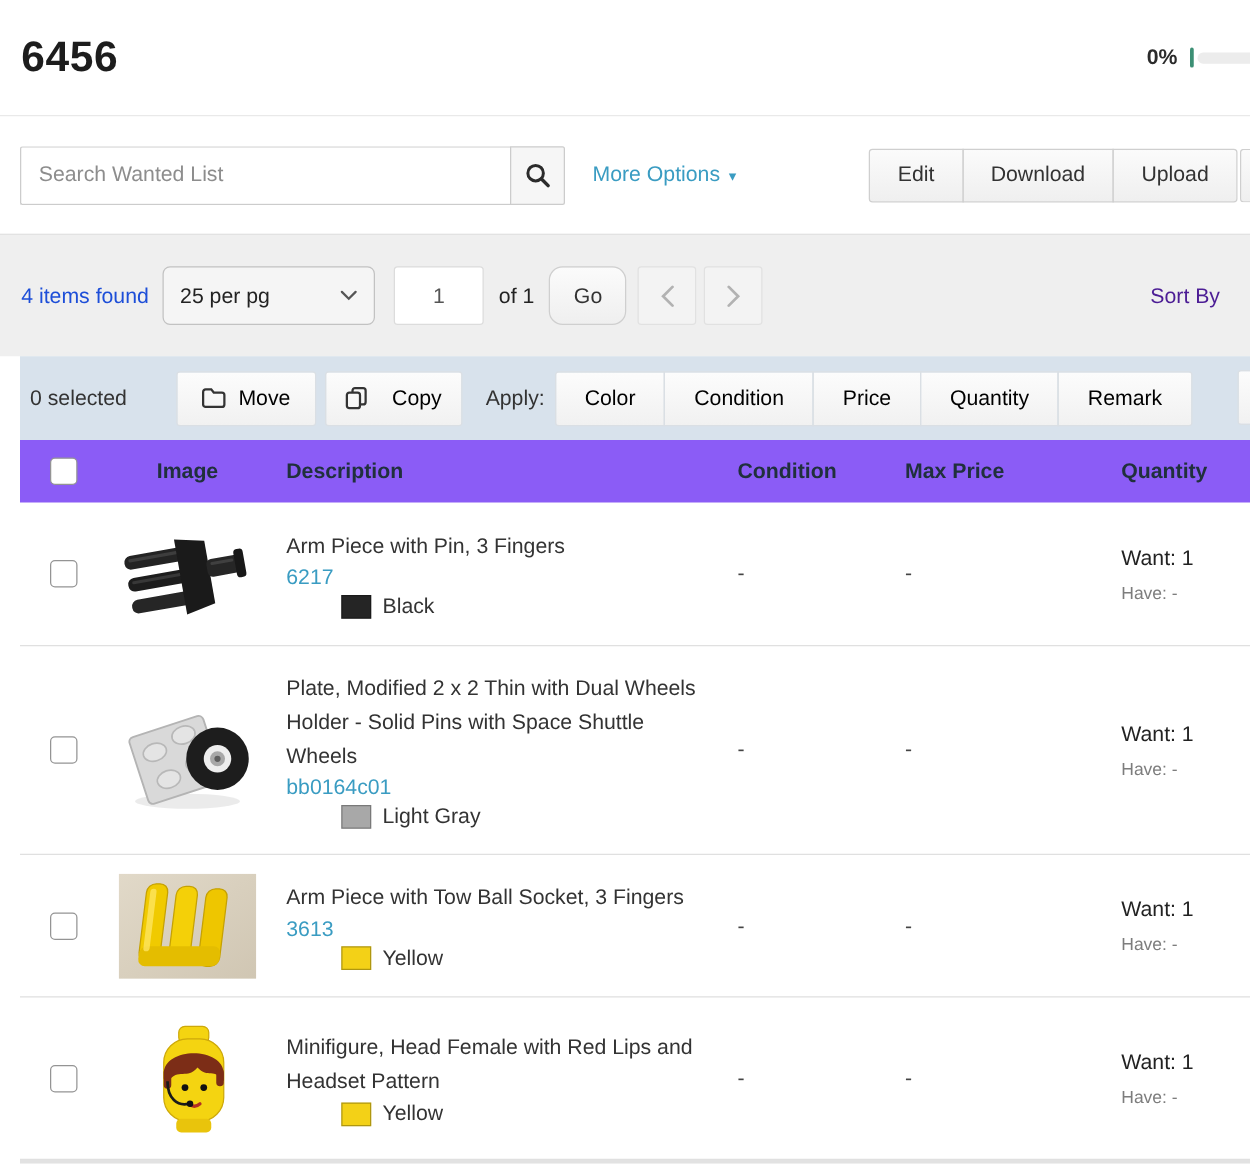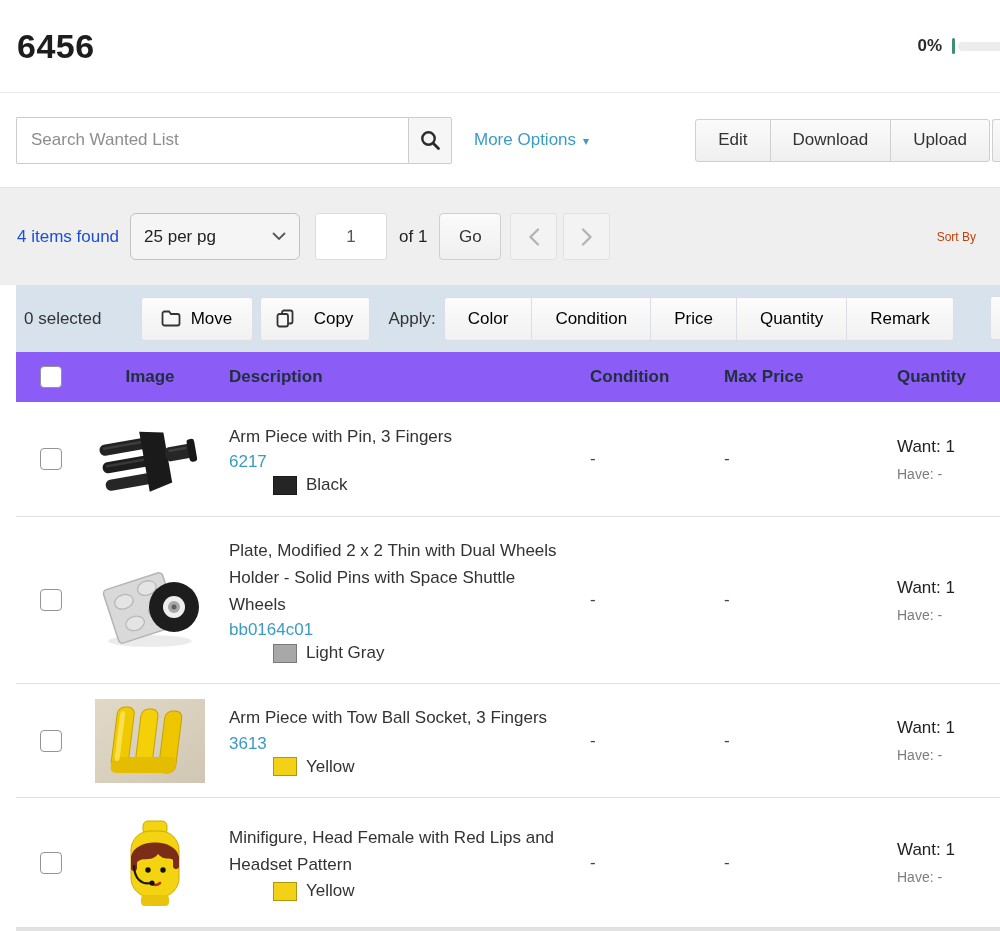--- a/index.html
+++ b/index.html
@@ -37,24 +37,24 @@
   
   .pagination { height:98px; background:#efefef; border-top:1px solid #e2e2e2; display:flex; align-items:center;
     padding:0 24px 0 17px; }
   .items-found { font-size:17px; color:#1d4ed8; margin-right:11px; white-space:nowrap; }
   .per-page-select { width:170px; height:47px; background:#f5f5f5; border:1px solid #c2c2c2; border-radius:6px;
     display:flex; align-items:center; padding:0 13px; font-size:17px; color:#222; margin-right:15px; cursor:pointer;gap:44px; }
   .select-caret { margin-left:auto; display:flex; }
   .page-input { width:72px; height:47px; border:1px solid #dcdcdc; border-radius:3px; background:#fff; text-align:center;
     font-family:inherit; font-size:17px; color:#555; margin-right:12px; outline:none; }
   .of-label { font-size:17px; color:#222; margin-right:12px; white-space:nowrap; }
-  .go-btn { width:62px; height:47px; border-radius:4px; margin-right:9px; }
+  .go-btn { width:62px; height:47px; border-radius:11px; margin-right:9px; }
   .chev-btn { width:47px; height:47px; background:#f3f3f3; border:1px solid #e1e1e1; border-radius:3px;
     display:flex; align-items:center; justify-content:center; margin-right:6px; cursor:pointer; }
-  .sort-by { margin-left:auto; font-size:12px; color:#c2410c; cursor:pointer;text-align:center; }
+  .sort-by { margin-left:auto; font-size:17px; color:#4c1d95; cursor:pointer;text-align:center; }
 
   
   .action-bar { margin-left:16px; height:67px; display:flex; align-items:center; padding-left:8px; position:relative; }
   .selected-label { font-size:17px; color:#333; margin-right:39px; white-space:nowrap; }
   .ab-btn { height:44px; background:linear-gradient(#fcfcfc,#f1f1f1); border:1px solid #dadfe4; border-radius:3px; }
   .move-btn { width:112px; display:flex; align-items:center; justify-content:center; gap:10px; margin-right:7px; }
   .copy-btn { width:110px; display:flex; align-items:center; justify-content:center; gap:20px; margin-right:19px; }
   .apply-label { font-size:17px; color:#333; margin-right:8px; }
   .apply-group { display:flex; }
   .apply-group .ab-btn { border-radius:0; margin-left:-1px; padding:0 23px; display:flex; align-items:center; }

